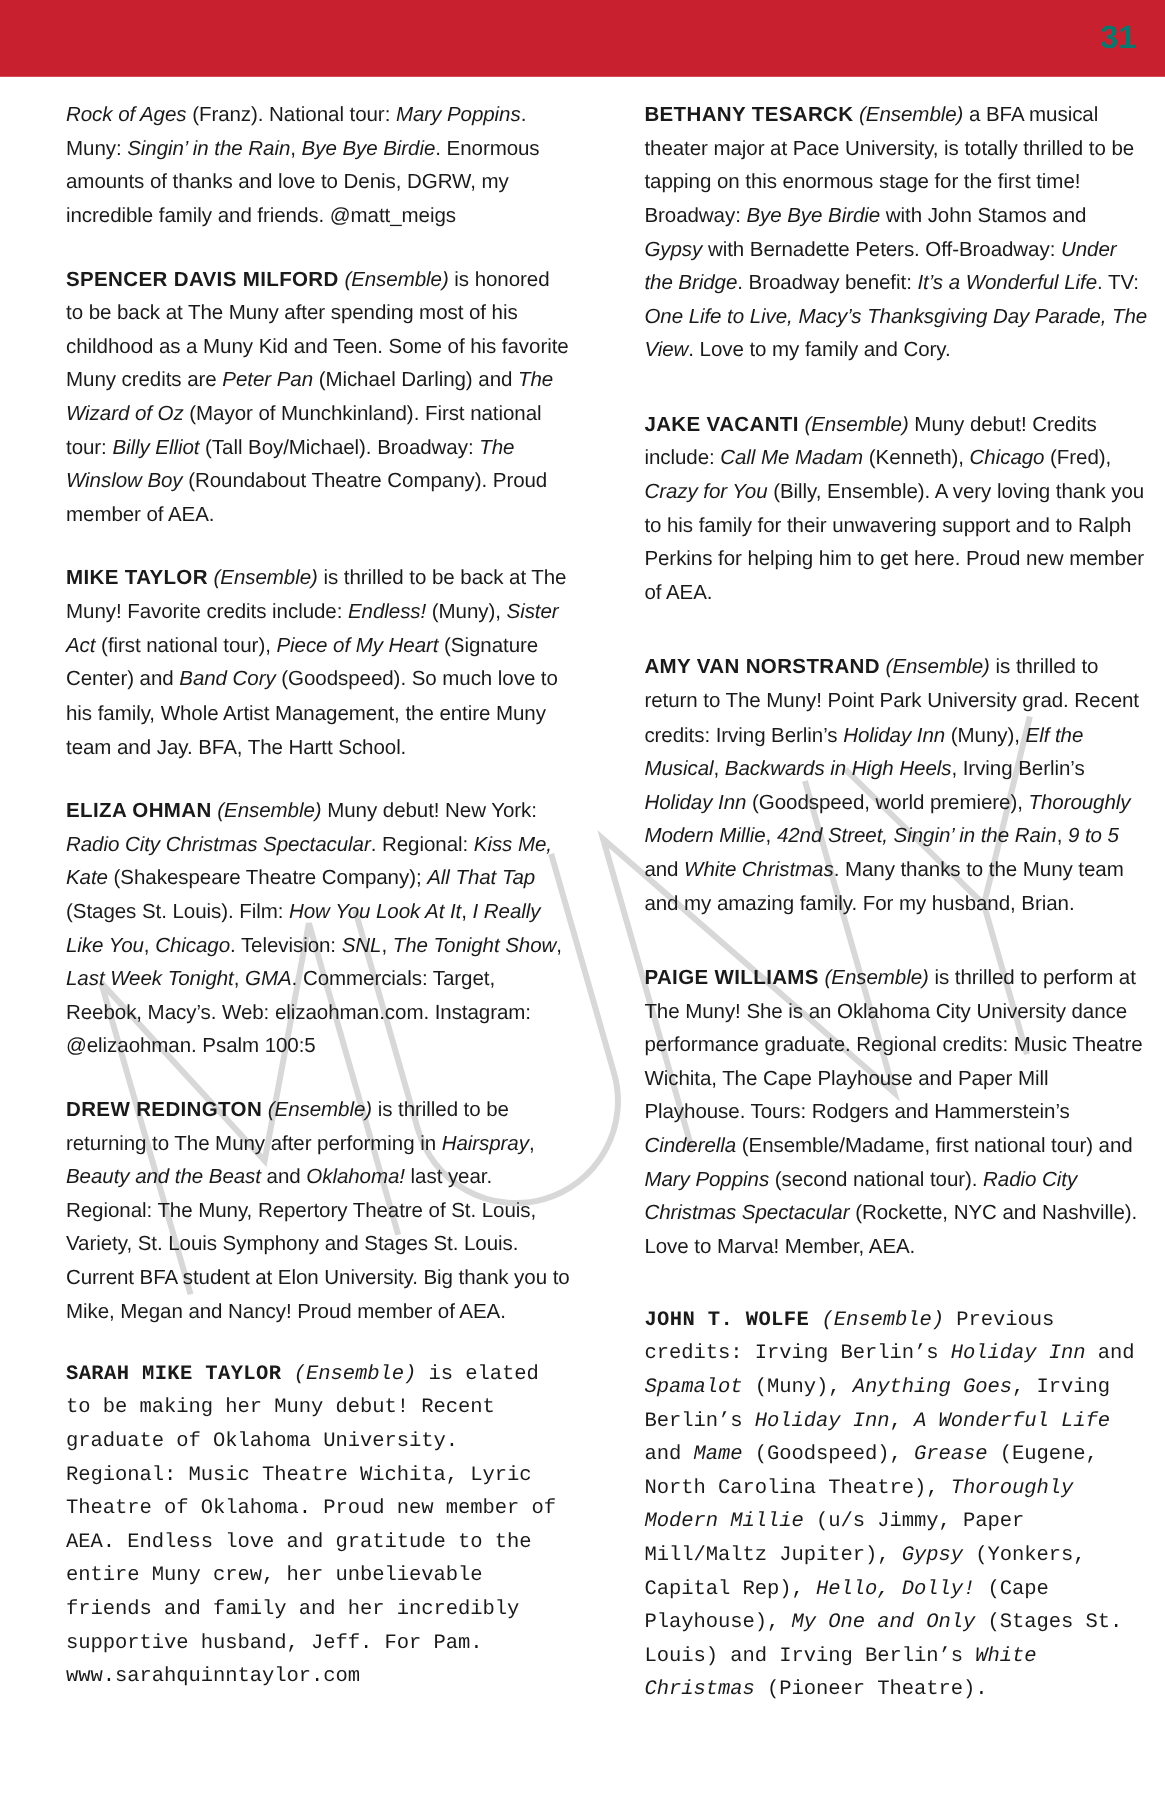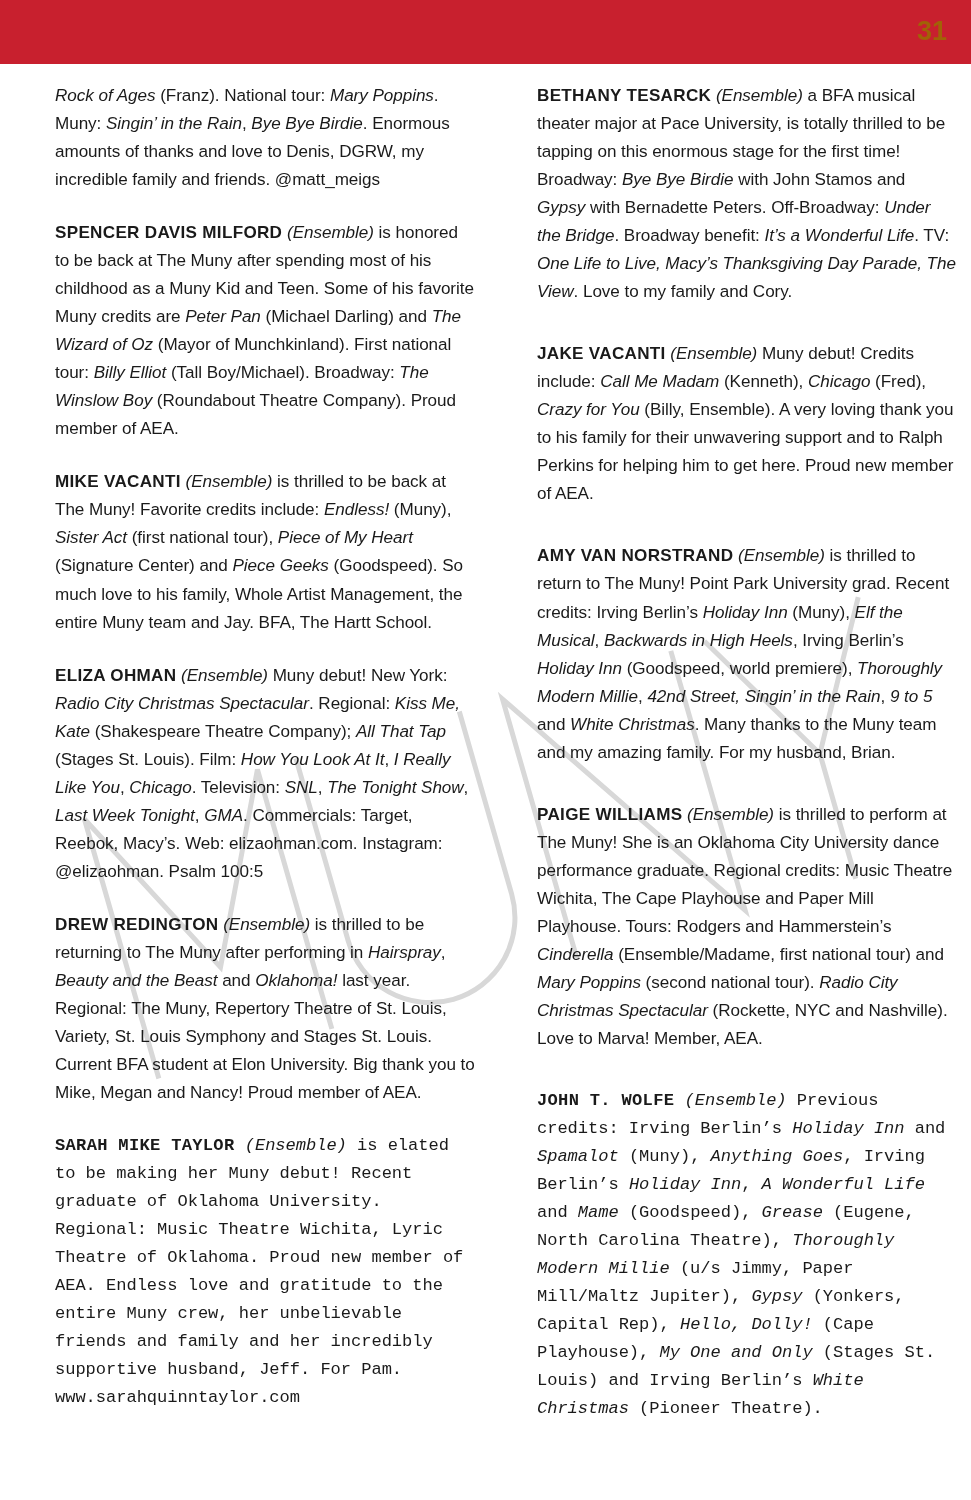--- a/index.html
+++ b/index.html
@@ -40,21 +40,21 @@
     font-weight: bold;
     letter-spacing: 3.5px;
     font-family: "Liberation Sans", sans-serif;
   }
   .page-number {
     position: absolute;
     top: 0;
     right: 24px;
     height: 64px;
     line-height: 62px;
-    color: #a16207;
+    color: #0f766e;
     font-size: 27px;
     font-weight: bold;
     font-family: "Liberation Sans", sans-serif;
   }
   
   .watermark {
     position: absolute;
     left: 70px;
     top: 560px;
     width: 820px;
@@ -115,21 +115,21 @@
 
         <path d="M675 150 L755 290 L835 150 M755 290 L755 420"></path>
       </g>
     </svg>
   </div>
 
   <div class="content">
     <div class="col col-left">
       <p class="bio"><i>Rock of Ages</i> (Franz). National tour: <i>Mary Poppins</i>. Muny: <i>Singin’ in the Rain</i>, <i>Bye Bye Birdie</i>. Enormous amounts of thanks and love to Denis, DGRW, my incredible family and friends. @matt_meigs</p>
       <p class="bio"><b>SPENCER DAVIS MILFORD</b> <i>(Ensemble)</i> is honored to be back at The Muny after spending most of his childhood as a Muny Kid and Teen. Some of his favorite Muny credits are <i>Peter Pan</i> (Michael Darling) and <i>The Wizard of Oz</i> (Mayor of Munchkinland). First national tour: <i>Billy Elliot</i> (Tall Boy/Michael). Broadway: <i>The Winslow Boy</i> (Roundabout Theatre Company). Proud member of AEA.</p>
-      <p class="bio"><b>MIKE VACANTI</b> <i>(Ensemble)</i> is thrilled to be back at The Muny! Favorite credits include: <i>Endless!</i> (Muny), <i>Sister Act</i> (first national tour), <i>Piece of My Heart</i> (Signature Center) and <i>Piece Geeks</i> (Goodspeed). So much love to his family, Whole Artist Management, the entire Muny team and Jay. BFA, The Hartt School.</p>
+      <p class="bio"><b>MIKE TAYLOR</b> <i>(Ensemble)</i> is thrilled to be back at The Muny! Favorite credits include: <i>Endless!</i> (Muny), <i>Sister Act</i> (first national tour), <i>Piece of My Heart</i> (Signature Center) and <i>Band Cory</i> (Goodspeed). So much love to his family, Whole Artist Management, the entire Muny team and Jay. BFA, The Hartt School.</p>
       <p class="bio"><b>ELIZA OHMAN</b> <i>(Ensemble)</i> Muny debut! New York: <i>Radio City Christmas Spectacular</i>. Regional: <i>Kiss Me, Kate</i> (Shakespeare Theatre Company); <i>All That Tap</i> (Stages St. Louis). Film: <i>How You Look At It</i>, <i>I Really Like You</i>, <i>Chicago</i>. Television: <i>SNL</i>, <i>The Tonight Show</i>, <i>Last Week Tonight</i>, <i>GMA</i>. Commercials: Target, Reebok, Macy’s. Web: elizaohman.com. Instagram: @elizaohman. Psalm 100:5</p>
       <p class="bio"><b>DREW REDINGTON</b> <i>(Ensemble)</i> is thrilled to be returning to The Muny after performing in <i>Hairspray</i>, <i>Beauty and the Beast</i> and <i>Oklahoma!</i> last year. Regional: The Muny, Repertory Theatre of St. Louis, Variety, St. Louis Symphony and Stages St. Louis. Current BFA student at Elon University. Big thank you to Mike, Megan and Nancy! Proud member of AEA.</p>
       <p class="bio"><b>SARAH MIKE TAYLOR</b> <i>(Ensemble)</i> is elated to be making her Muny debut! Recent graduate of Oklahoma University. Regional: Music Theatre Wichita, Lyric Theatre of Oklahoma. Proud new member of AEA. Endless love and gratitude to the entire Muny crew, her unbelievable friends and family and her incredibly supportive husband, Jeff. For Pam. www.sarahquinntaylor.com</p>
     </div>
     <div class="col col-right">
       <p class="bio gap-lg"><b>BETHANY TESARCK</b> <i>(Ensemble)</i> a BFA musical theater major at Pace University, is totally thrilled to be tapping on this enormous stage for the first time! Broadway: <i>Bye Bye Birdie</i> with John Stamos and <i>Gypsy</i> with Bernadette Peters. Off-Broadway: <i>Under the Bridge</i>. Broadway benefit: <i>It’s a Wonderful Life</i>. TV: <i>One Life to Live, Macy’s Thanksgiving Day Parade, The View</i>. Love to my family and Cory.</p>
       <p class="bio gap-lg"><b>JAKE VACANTI</b> <i>(Ensemble)</i> Muny debut! Credits include: <i>Call Me Madam</i> (Kenneth), <i>Chicago</i> (Fred), <i>Crazy for You</i> (Billy, Ensemble). A very loving thank you to his family for their unwavering support and to Ralph Perkins for helping him to get here. Proud new member of AEA.</p>
       <p class="bio gap-lg"><b>AMY VAN NORSTRAND</b> <i>(Ensemble)</i> is thrilled to return to The Muny! Point Park University grad. Recent credits: Irving Berlin’s <i>Holiday Inn</i> (Muny), <i>Elf the Musical</i>, <i>Backwards in High Heels</i>, Irving Berlin’s <i>Holiday Inn</i> (Goodspeed, world premiere), <i>Thoroughly Modern Millie</i>, <i>42nd Street, Singin’ in the Rain</i>, <i>9 to 5</i> and <i>White Christmas</i>. Many thanks to the Muny team and my amazing family. For my husband, Brian.</p>
       <p class="bio gap-lg"><b>PAIGE WILLIAMS</b> <i>(Ensemble)</i> is thrilled to perform at The Muny! She is an Oklahoma City University dance performance graduate. Regional credits: Music Theatre Wichita, The Cape Playhouse and Paper Mill Playhouse. Tours: Rodgers and Hammerstein’s <i>Cinderella</i> (Ensemble/Madame, first national tour) and <i>Mary Poppins</i> (second national tour). <i>Radio City Christmas Spectacular</i> (Rockette, NYC and Nashville). Love to Marva! Member, AEA.</p>
       <p class="bio"><b>JOHN T. WOLFE</b> <i>(Ensemble)</i> Previous credits: Irving Berlin’s <i>Holiday Inn</i> and <i>Spamalot</i> (Muny), <i>Anything Goes</i>, Irving Berlin’s <i>Holiday Inn</i>, <i>A Wonderful Life</i> and <i>Mame</i> (Goodspeed), <i>Grease</i> (Eugene, North Carolina Theatre), <i>Thoroughly Modern Millie</i> (u/s Jimmy, Paper Mill/Maltz Jupiter), <i>Gypsy</i> (Yonkers, Capital Rep), <i>Hello, Dolly!</i> (Cape Playhouse), <i>My One and Only</i> (Stages St. Louis) and Irving Berlin’s <i>White Christmas</i> (Pioneer Theatre).</p>

